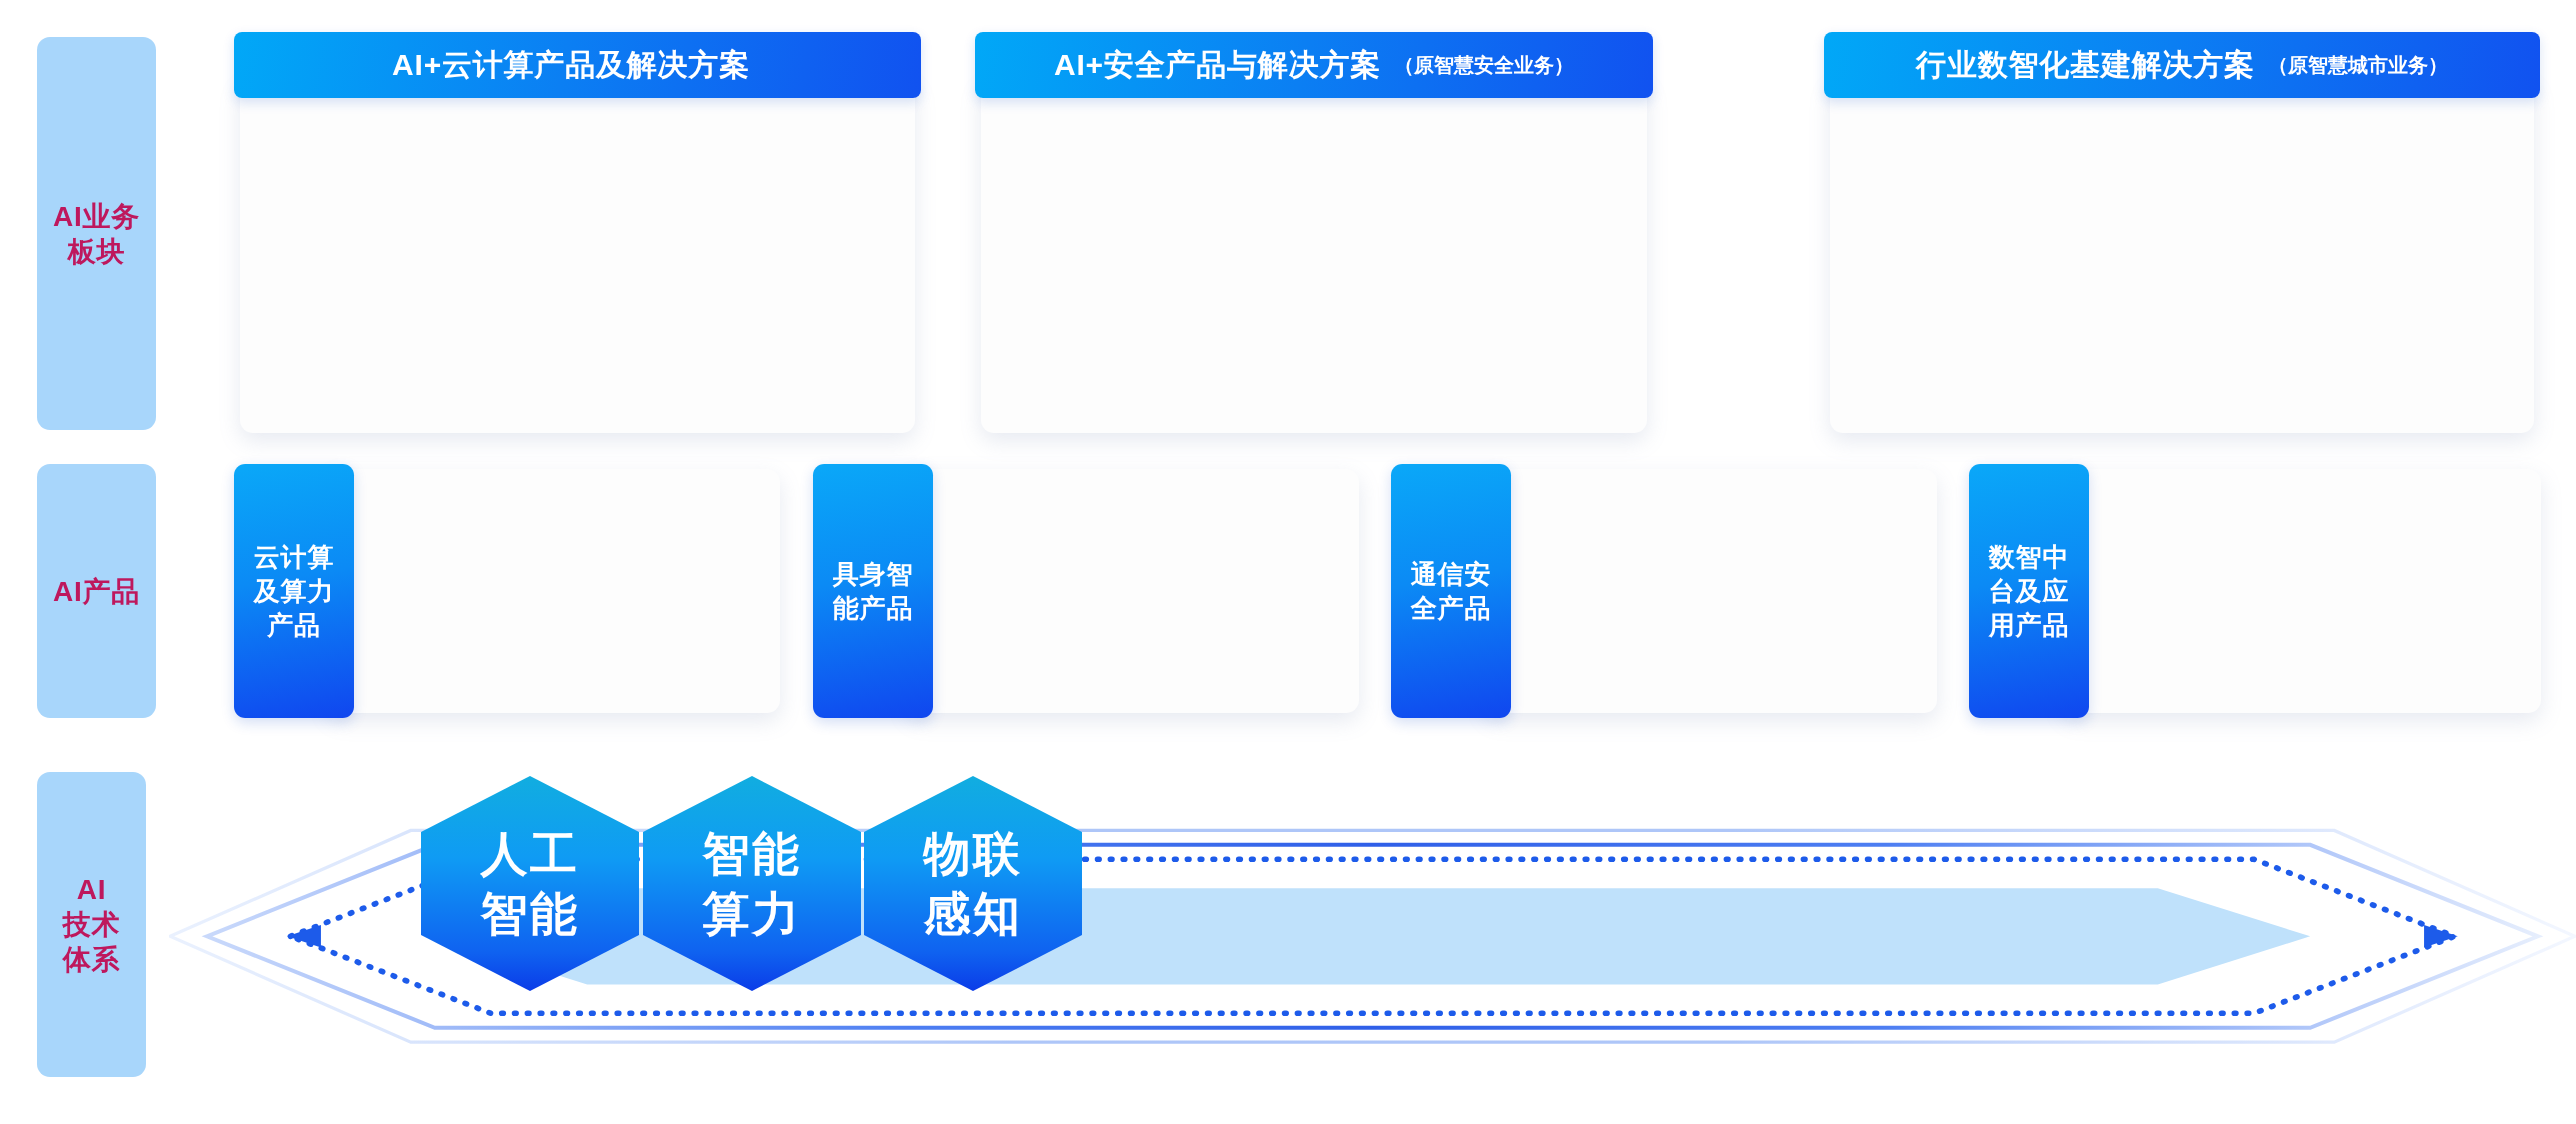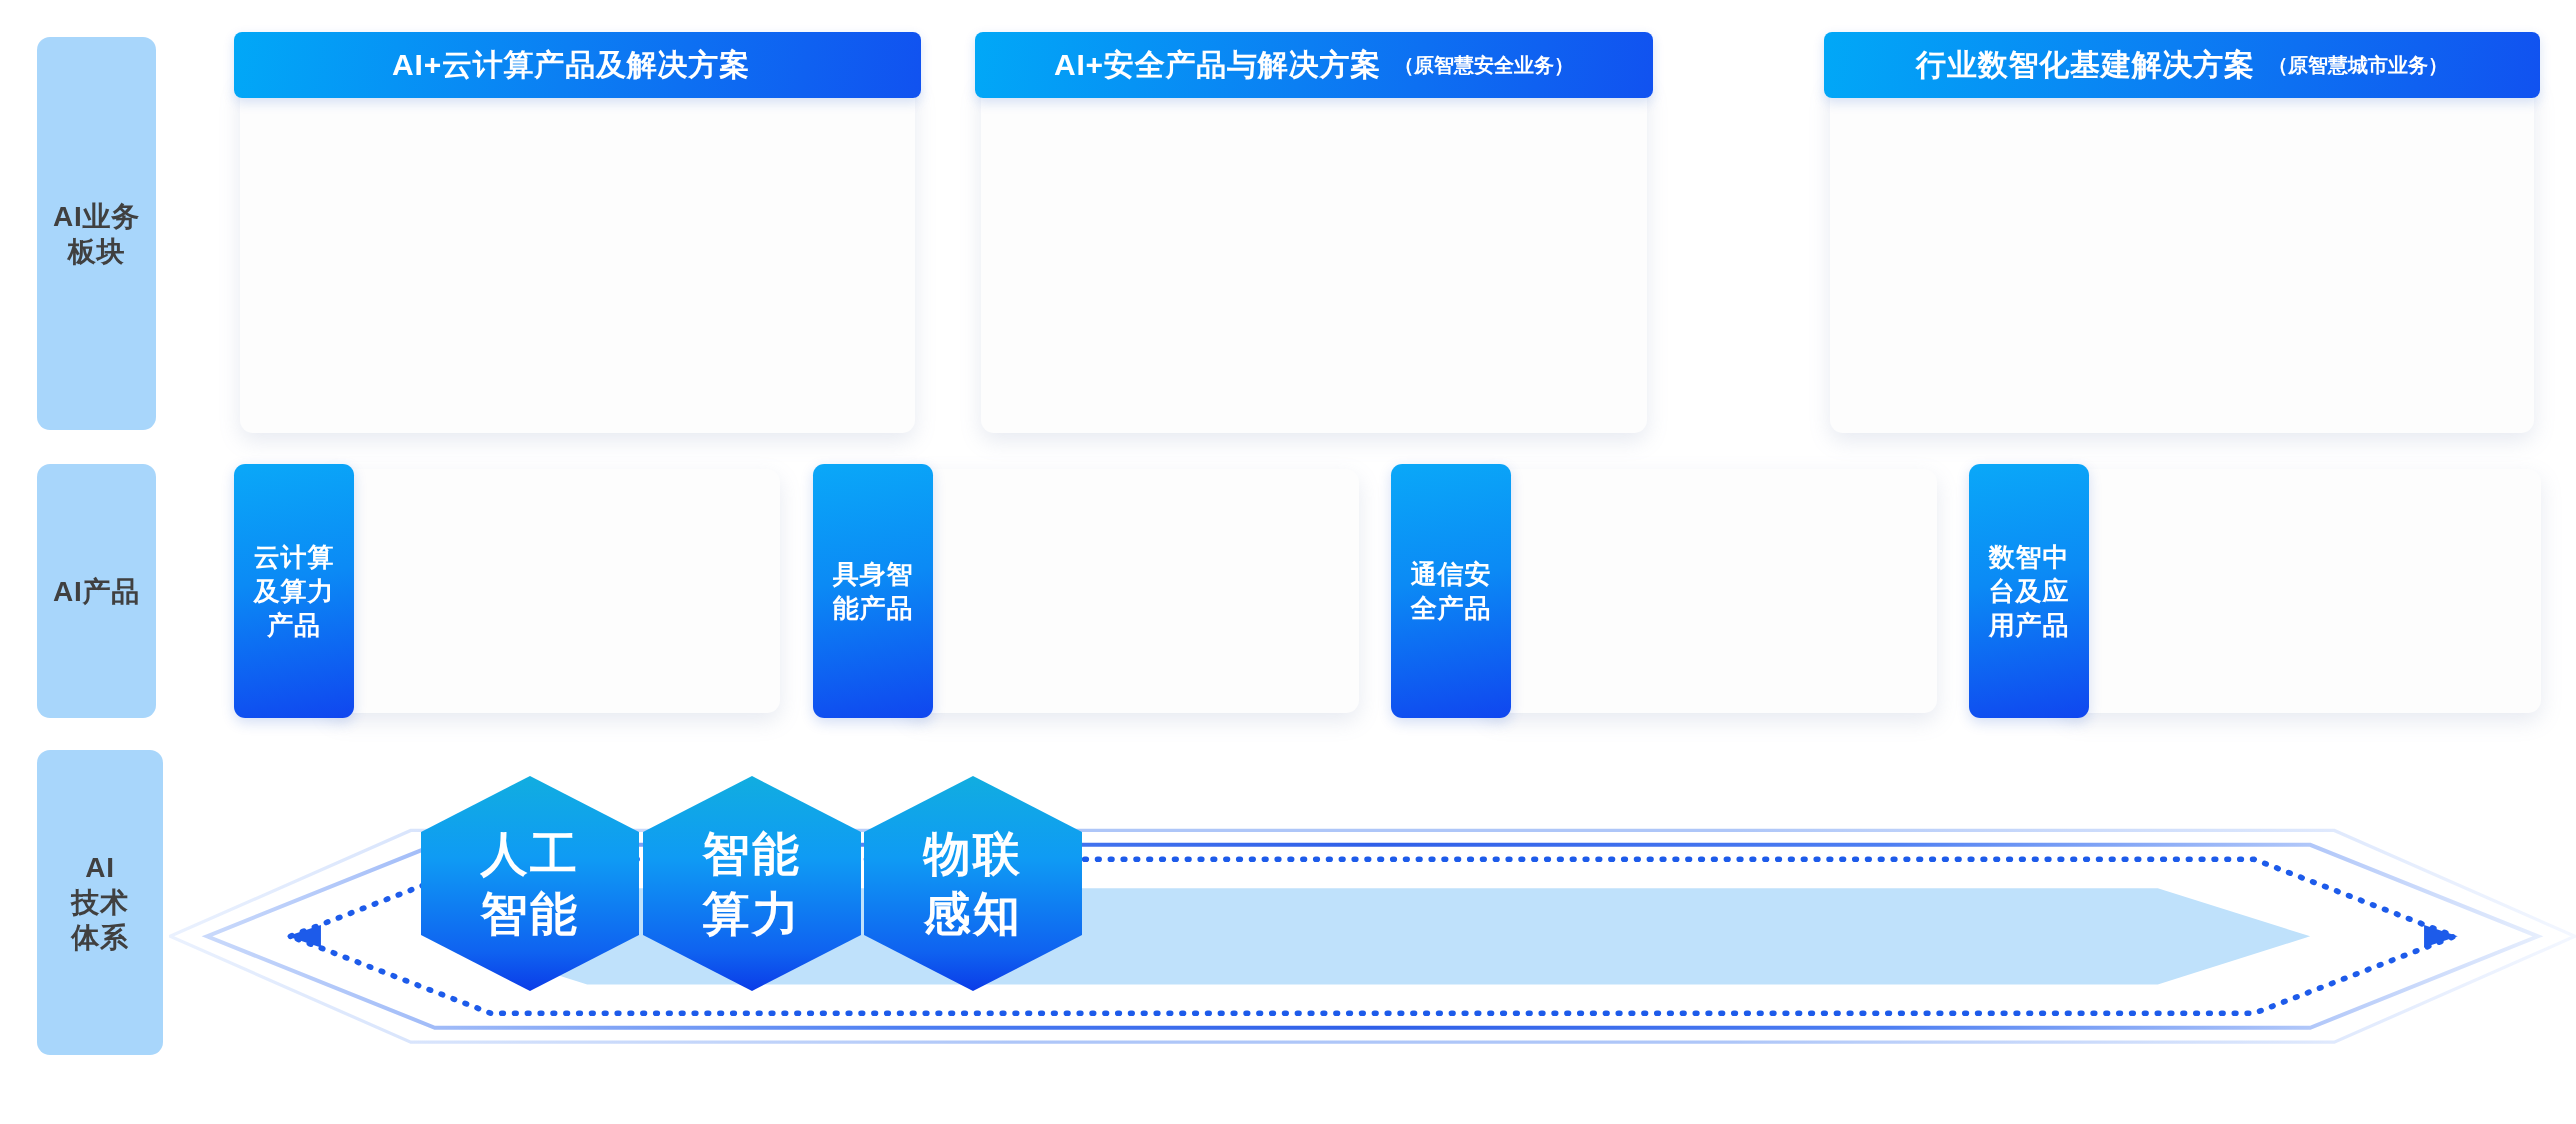--- a/index.html
+++ b/index.html
@@ -10,31 +10,31 @@
     overflow:hidden;
     position:relative;
   }
   .stage{position:absolute;inset:0;}
 
   
   .rail-label{
     position:absolute;
     background:#a8d6fb;
     border-radius:13px;
-    color:#404040;
+    color:#be185d;
     font-weight:bold;
     display:flex;align-items:center;justify-content:center;
     text-align:center;
     line-height:1.25;
     letter-spacing:0.8px;
     white-space:pre-line;
   }
   #rail-business{left:37px;top:37px;width:119px;height:393px;font-size:28px;}
   #rail-product {left:37px;top:464px;width:119px;height:254px;font-size:28px;}
-  #rail-tech    {left:37px;top:750px;width:126px;height:305px;font-size:28px;}
+  #rail-tech    {left:37px;top:772px;width:109px;height:305px;font-size:28px;}
 
   
   .biz-card{
     position:absolute;
     top:32px;
     height:401px;
   }
   .biz-head{
     height:66px;
     border-radius:8px;

